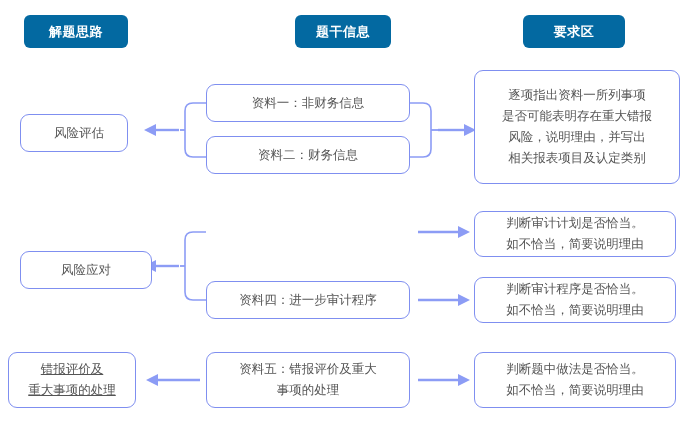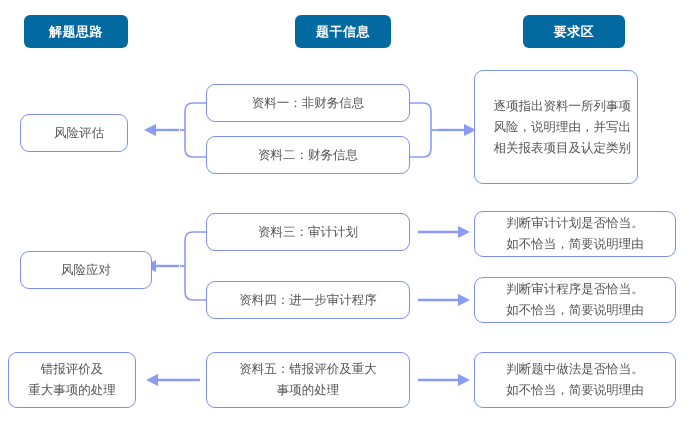--- a/index.html
+++ b/index.html
@@ -52,31 +52,31 @@
     justify-content: center;
     text-align: center;
     box-sizing: border-box;
     padding: 2px 6px;
   }
   .box span { display: block; }
 
   
   #lbox-0 { left: 20px; top: 114px; width: 108px; height: 38px; padding-left: 16px; }
   #lbox-1 { left: 20px; top: 251px; width: 132px; height: 38px; }
-  #lbox-2 { left: 8px;  top: 352px; width: 128px; height: 56px; }
+  #lbox-2 { left: 8px;  top: 352px; width: 128px; height: 56px; text-decoration: underline; }
 
   
   #mbox-0 { left: 206px; top: 84px;  width: 204px; height: 38px; }
   #mbox-1 { left: 206px; top: 136px; width: 204px; height: 38px; }
   #mbox-2 { left: 206px; top: 213px; width: 204px; height: 38px; }
   #mbox-3 { left: 206px; top: 281px; width: 204px; height: 38px; }
   #mbox-4 { left: 206px; top: 352px; width: 204px; height: 56px; }
 
   
-  #rbox-0 { left: 474px; top: 70px;  width: 164px; height: 114px; justify-content: flex-end; }
+  #rbox-0 { left: 474px; top: 70px;  width: 206px; height: 114px; }
   #rbox-1 { left: 474px; top: 211px; width: 202px; height: 46px;  }
   #rbox-2 { left: 474px; top: 277px; width: 202px; height: 46px;  }
   #rbox-3 { left: 474px; top: 352px; width: 202px; height: 56px;  }
 
   .box.multiline { line-height: 21px; }
 
   
   .conn {
     position: absolute;
     pointer-events: none;
@@ -176,40 +176,36 @@
   <div class="box" id="mbox-0">
     <div>
       <span>资料一：非财务信息</span>
     </div>
   </div>
   <div class="box" id="mbox-1">
     <div>
       <span>资料二：财务信息</span>
     </div>
   </div>
-  <div class="box" id="mbox-2">
-    <div>
-      <span>资料三：审计计划</span>
-    </div>
-  </div>
   <div class="box" id="mbox-3">
     <div>
       <span>资料四：进一步审计程序</span>
     </div>
   </div>
   <div class="box multiline" id="mbox-4">
     <div>
       <span>资料五：错报评价及重大</span>
       <span>事项的处理</span>
     </div>
   </div>
 
   <div class="box multiline" id="rbox-0">
     <div>
       <span>逐项指出资料一所列事项</span>
+      <span>是否可能表明存在重大错报</span>
       <span>风险，说明理由，并写出</span>
       <span>相关报表项目及认定类别</span>
     </div>
   </div>
   <div class="box multiline" id="rbox-1">
     <div>
       <span>判断审计计划是否恰当。</span>
       <span>如不恰当，简要说明理由</span>
     </div>
   </div>

